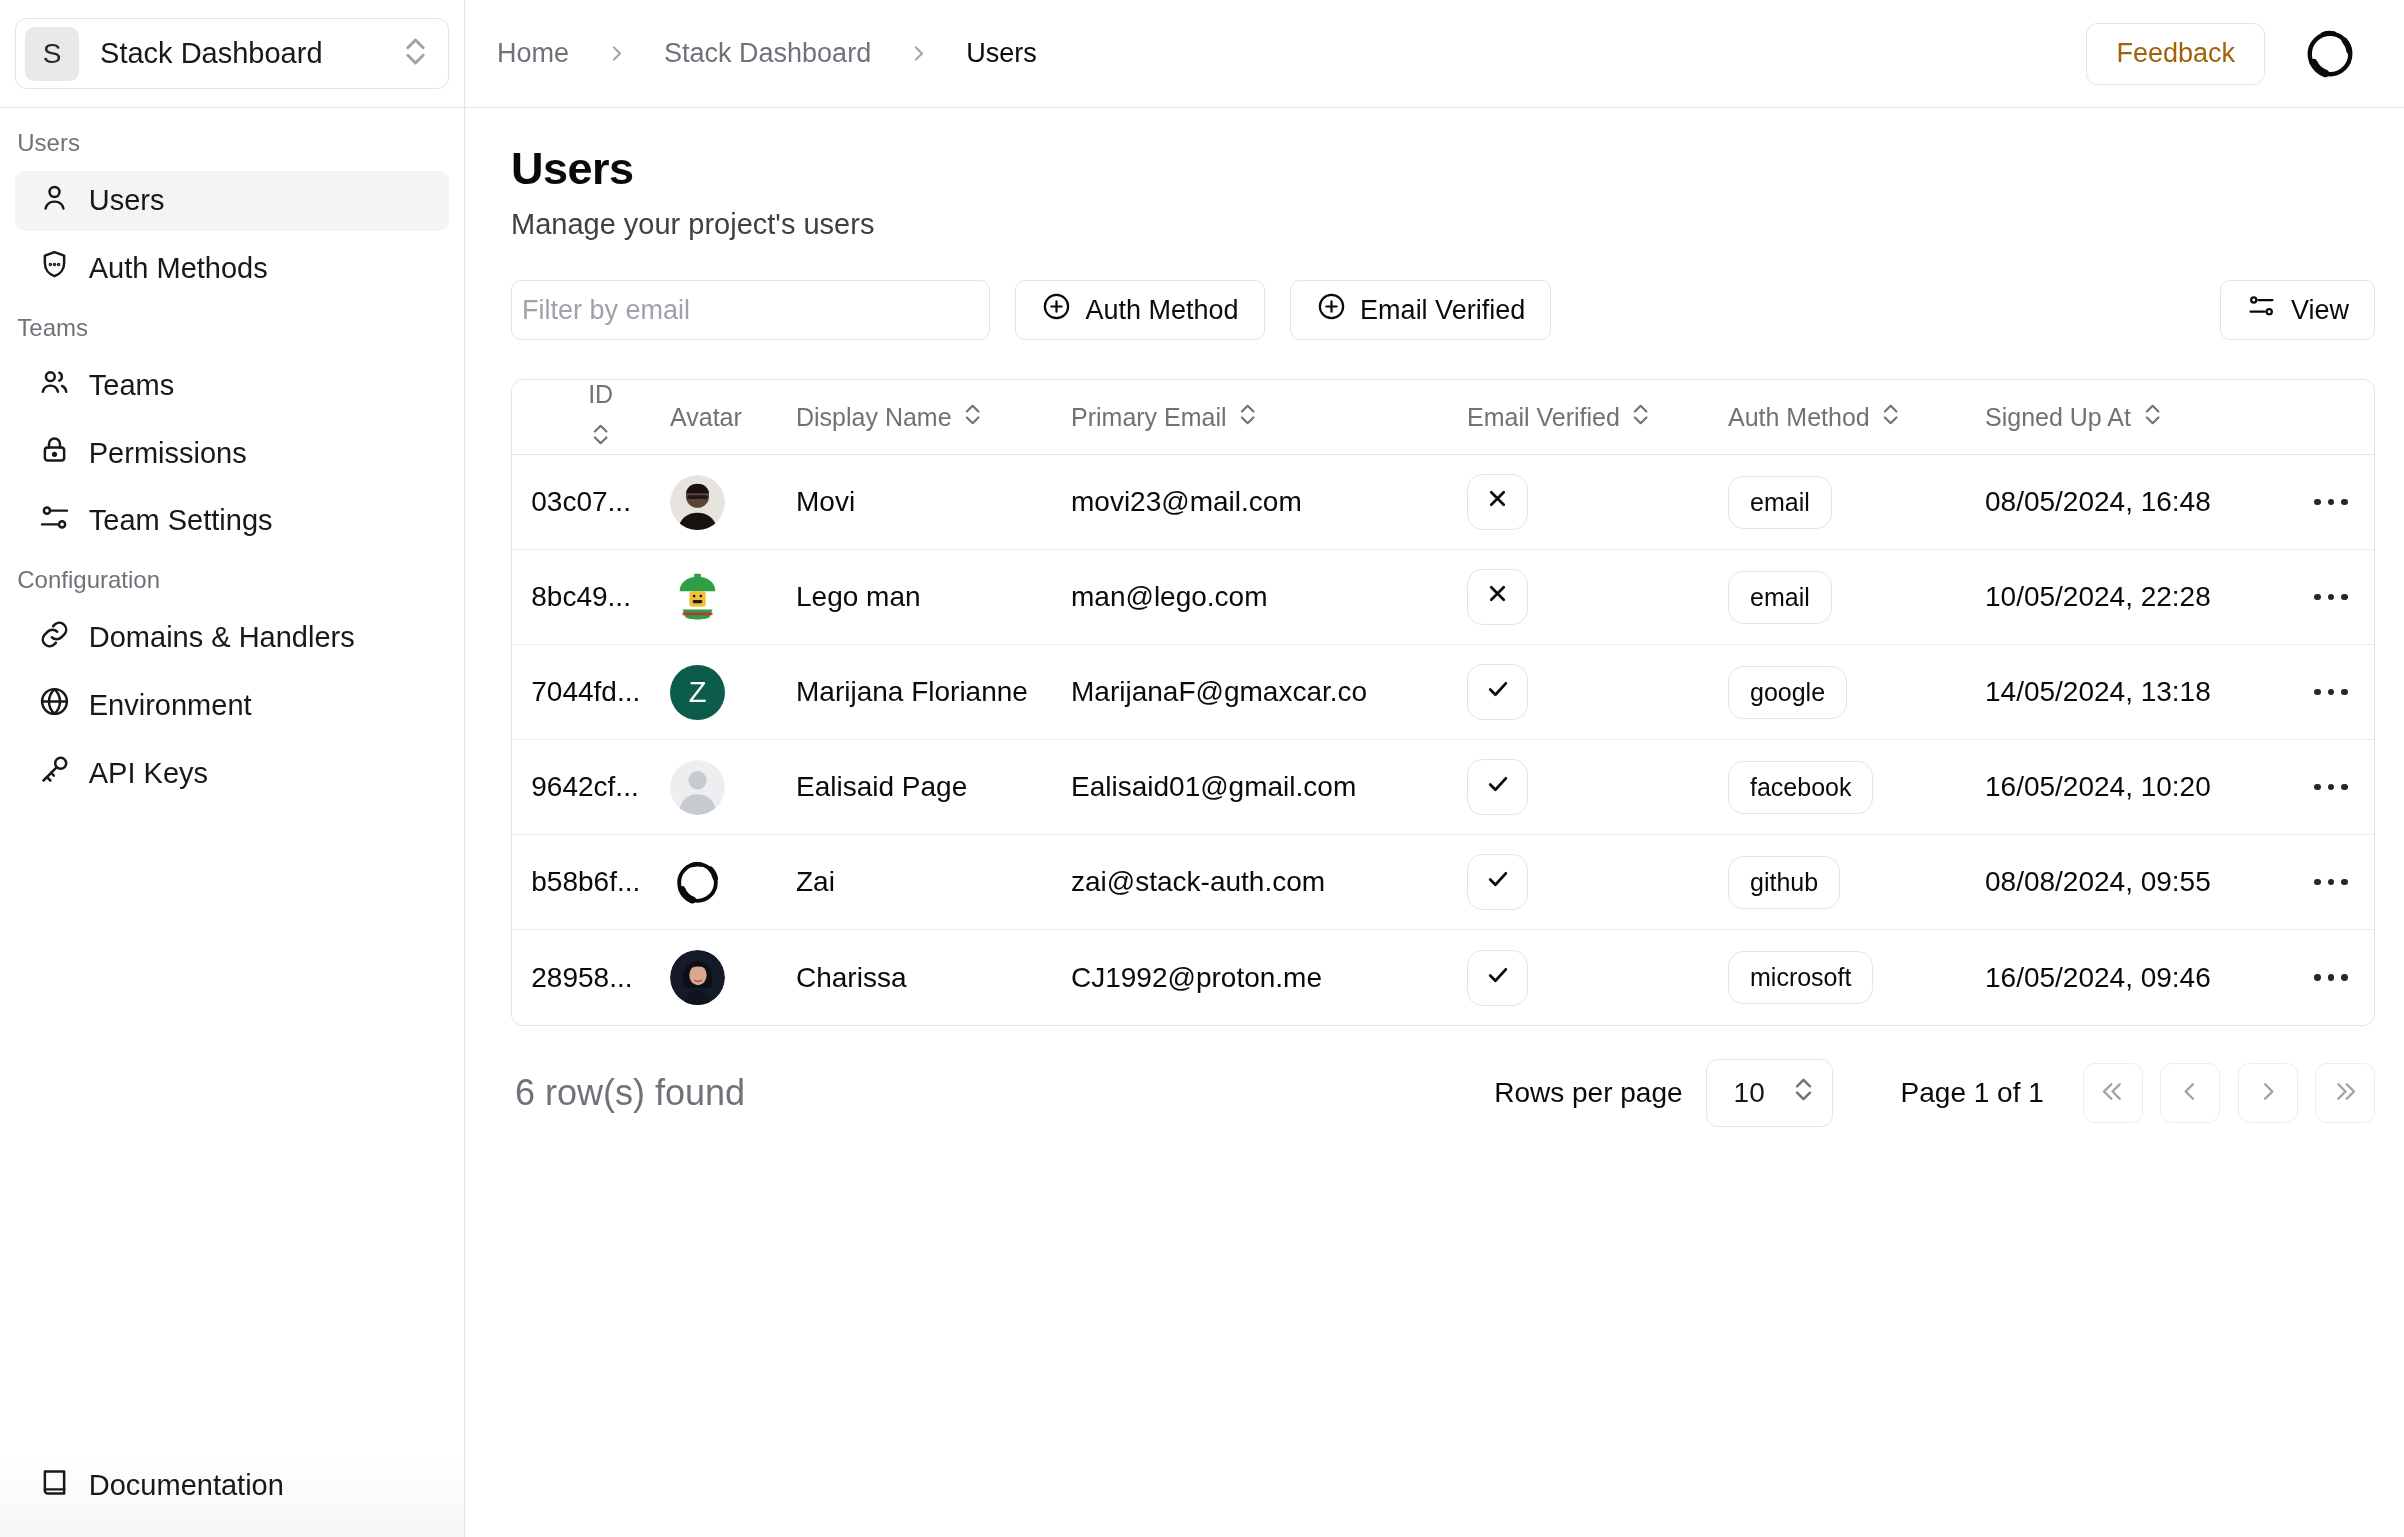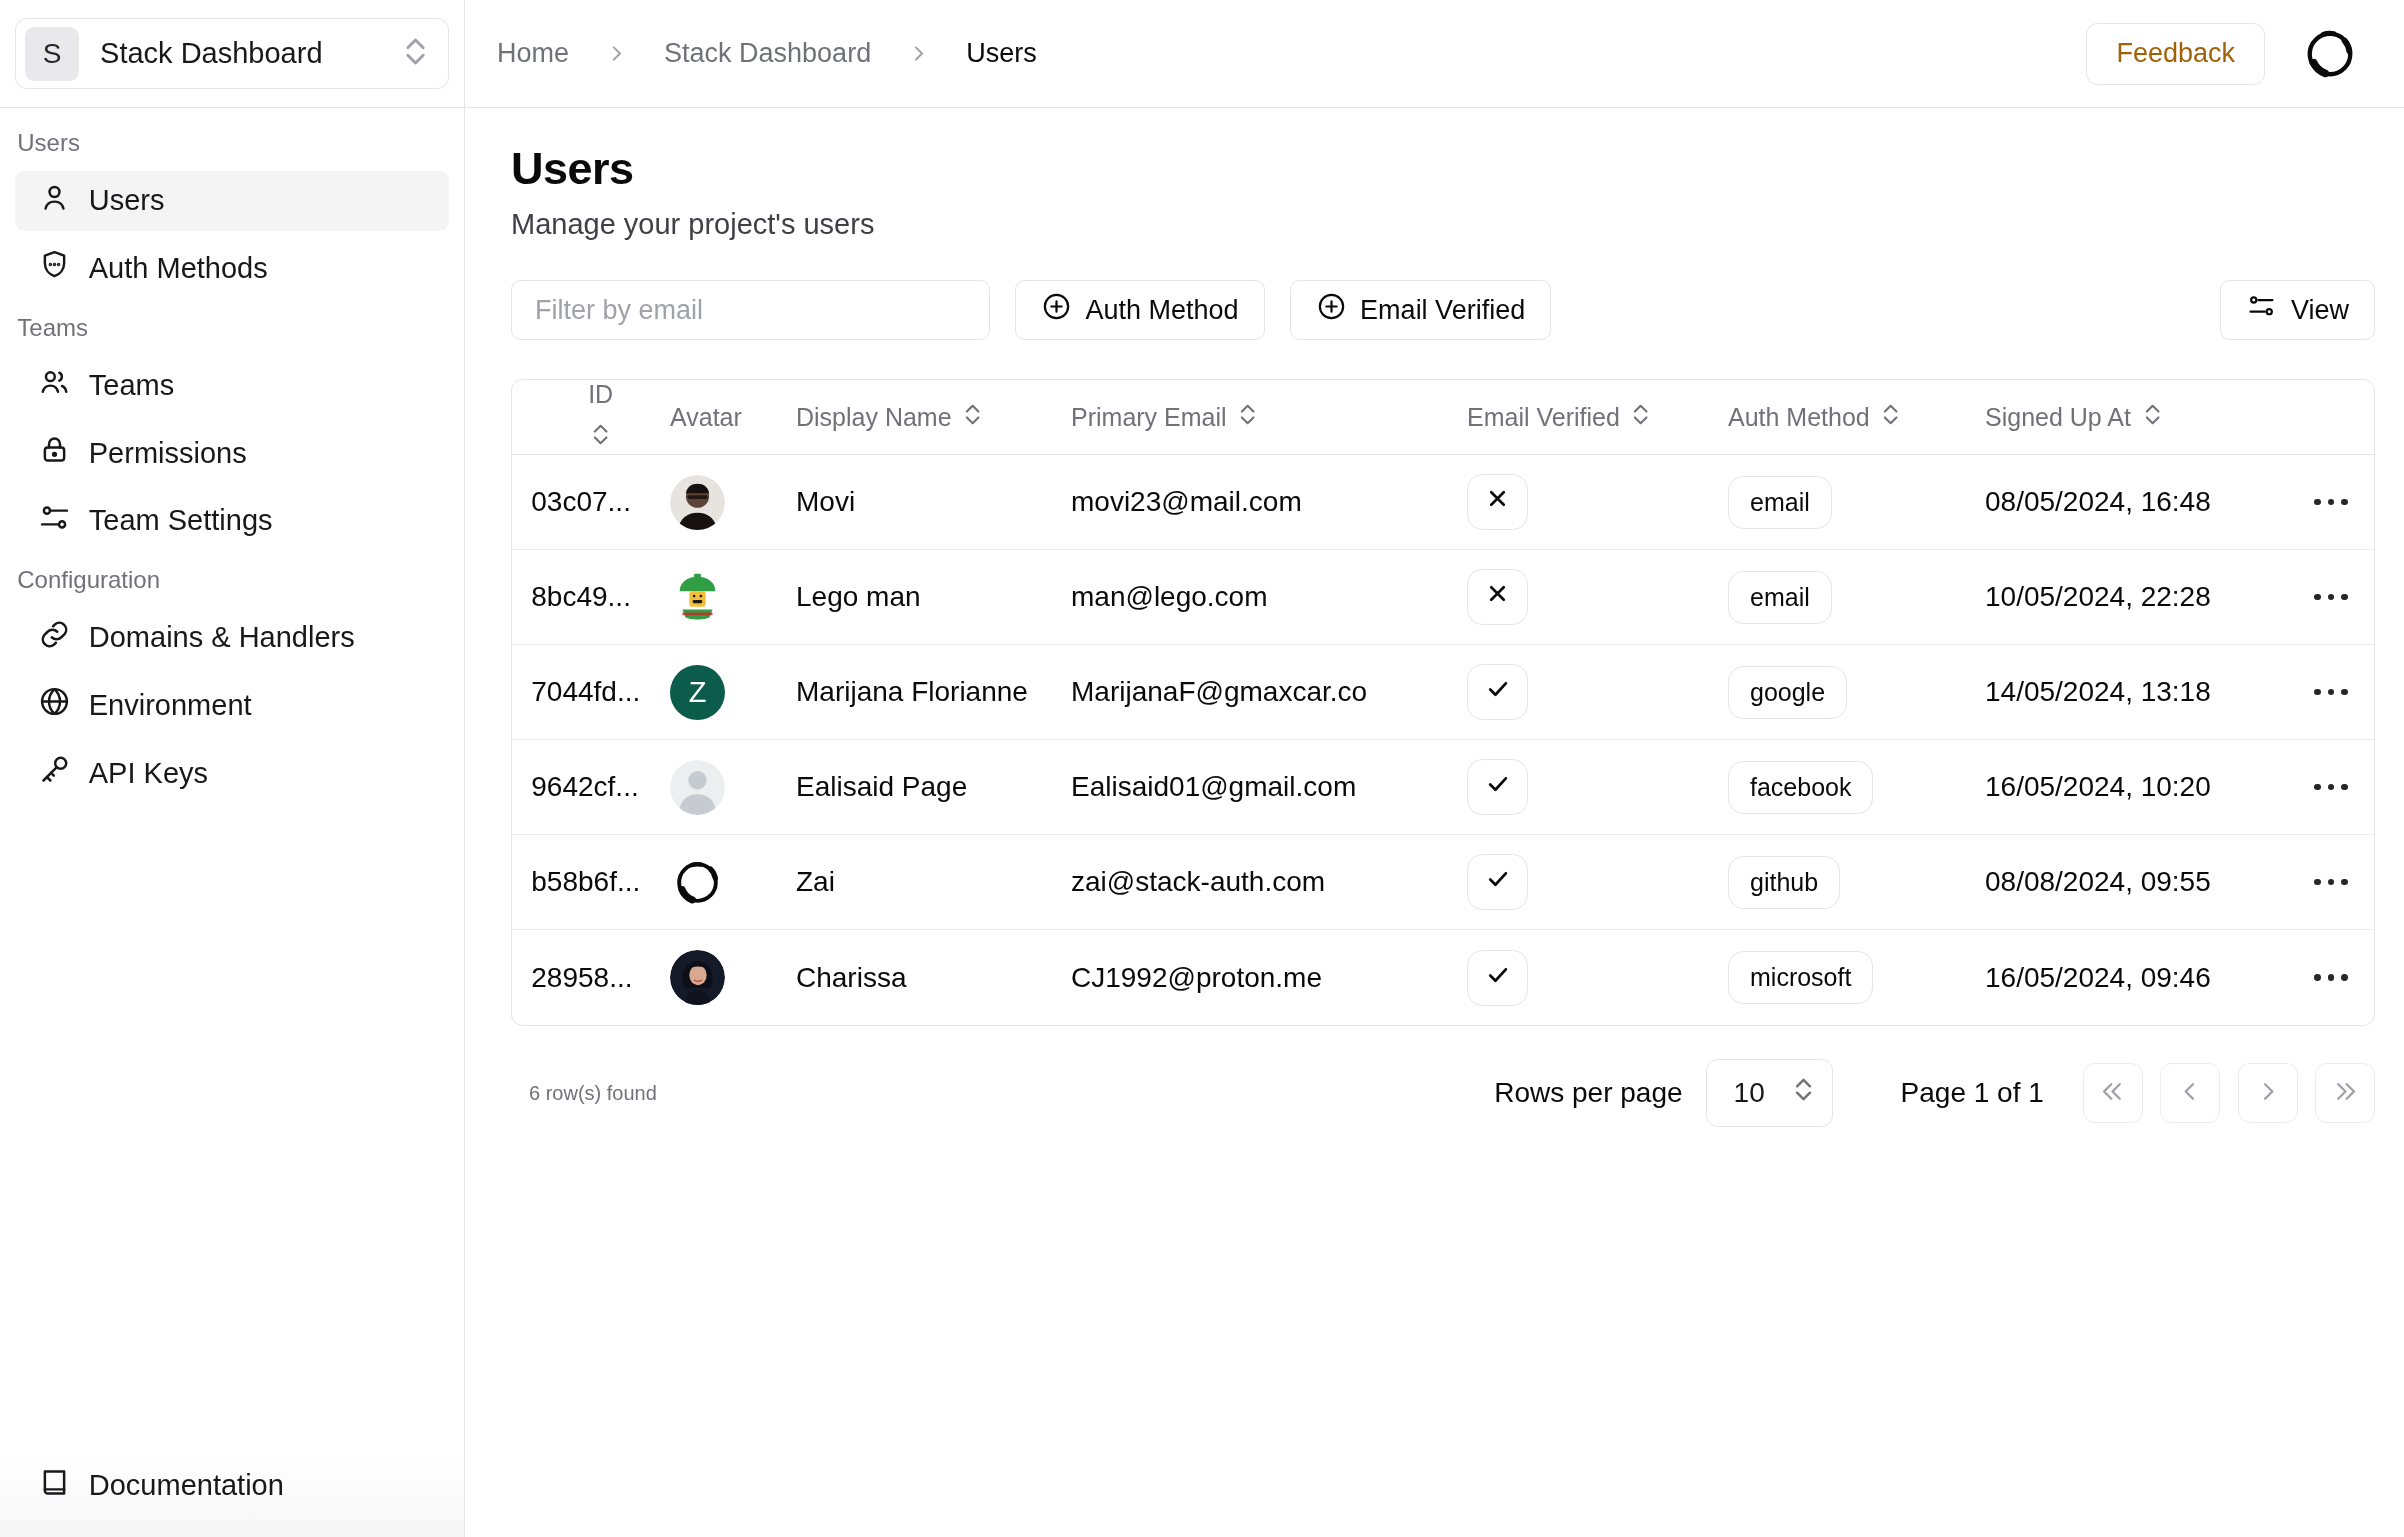--- a/index.html
+++ b/index.html
@@ -31,21 +31,21 @@
   .crumb-sep { color:#a1a1aa; display:flex; }
   .topbar-right { margin-left:auto; display:flex; align-items:center; gap:37px; }
   .feedback-btn { height:62px; padding:0 29px; border:1px solid #e4e4e7; border-radius:11.6px; background:#fff; font-size:27px; color:#a16207; display:flex; align-items:center; cursor:pointer; }
   .user-avatar { width:56px; height:56px; border-radius:50%; overflow:hidden; cursor:pointer; background:#fff; display:flex; }
 
   .content { padding:35px 29px 0 46px; flex:1; }
   .page-title { font-size:45px; font-weight:700; letter-spacing:-0.5px; color:#0a0a0a; }
   .page-subtitle { font-size:29px; color:#3f3f46; margin-top:13px; }
 
   .toolbar { display:flex; align-items:center; margin-top:39px; gap:25px; }
-  .filter-input { width:479px; height:60px; border:1px solid #e4e4e7; border-radius:9.7px; padding:0 23px; font-size:27px; color:#ef4444; outline:none; font-family:inherit; }
+  .filter-input { width:479px; height:60px; border:1px solid #e4e4e7; border-radius:9.7px; padding:0 10px; font-size:27px; color:#ef4444; outline:none; font-family:inherit; }
   .filter-input::placeholder { color:#a1a1aa; }
   .chip-btn { height:60px; padding:0 25px; border:1px solid #e4e4e7; border-radius:9.7px; background:#fff; display:flex; align-items:center; gap:13.5px; font-size:27px; color:#0a0a0a; cursor:pointer; }
   .view-btn { margin-left:auto; }
 
   
   .table-card { margin-top:39px; border:1px solid #e4e4e7; border-radius:11.6px; overflow:hidden; }
   .tgrid { display:grid; grid-template-columns:158px 126px 275px 396px 261px 257px 303px 1fr; align-items:center; }
   .thead { height:75px; border-bottom:1px solid #e4e4e7; }
   .th { display:flex; align-items:center; gap:11.6px; font-size:25px; color:#71717a; cursor:pointer; }
   .th.first { padding-left:19.3px;flex-direction:column; }
@@ -55,21 +55,21 @@
   .td.first { padding-left:19.3px; }
   .avatar { width:55px; height:55px; border-radius:50%; overflow:hidden; display:flex; }
   .verify-badge { width:61px; height:56px; border:1px solid #e4e4e7; border-radius:15.4px; display:flex; align-items:center; justify-content:center; }
   .auth-badge { height:53px; padding:0 21px; border:1px solid #e4e4e7; border-radius:15.4px; display:flex; align-items:center; font-size:25px; color:#0a0a0a; font-weight:500; }
   .actions-cell { justify-content:center; }
   .dots-btn { display:flex; gap:6.8px; cursor:pointer; padding:9.7px; }
   .dots-btn i { width:6.8px; height:6.8px; border-radius:50%; background:#27272a; }
 
   
   .table-footer { display:flex; align-items:center; margin-top:33px; padding-bottom:29px; }
-  .rows-found { font-size:20px; color:#71717a; margin-left:18px; }
+  .rows-found { font-size:36px; color:#71717a; margin-left:4px; }
   .footer-right { margin-left:auto; display:flex; align-items:center; }
   .rpp-label { font-size:28px; color:#0a0a0a; }
   .rpp-select { width:127px; height:68px; border:1px solid #e4e4e7; border-radius:11.6px; display:flex; align-items:center; justify-content:space-between; padding:0 17.4px 0 27px; margin-left:23px; font-size:28px; cursor:pointer; background:#fff; }
   .page-label { font-size:28px; color:#0a0a0a; font-weight:500; margin-left:68px; }
   .pager { display:flex; gap:17.4px; margin-left:39px; }
   .pager-btn { width:60px; height:60px; border:1px solid #ececef; border-radius:11.6px; background:#fff; display:flex; align-items:center; justify-content:center; color:#a1a1aa; cursor:pointer; }
 </style>
 </head>
 <body>
 

